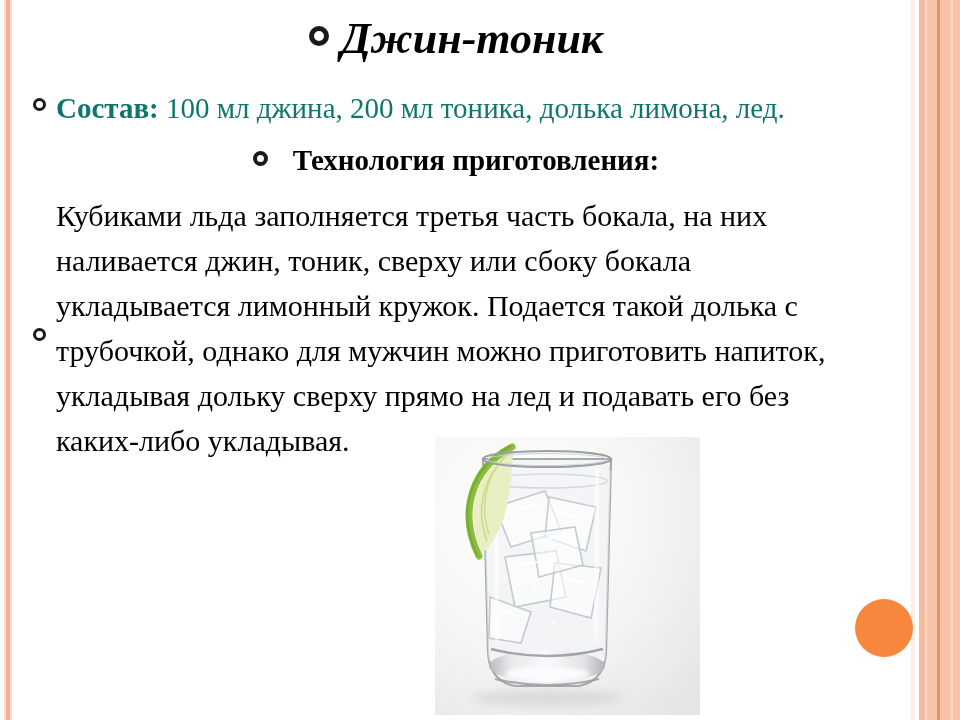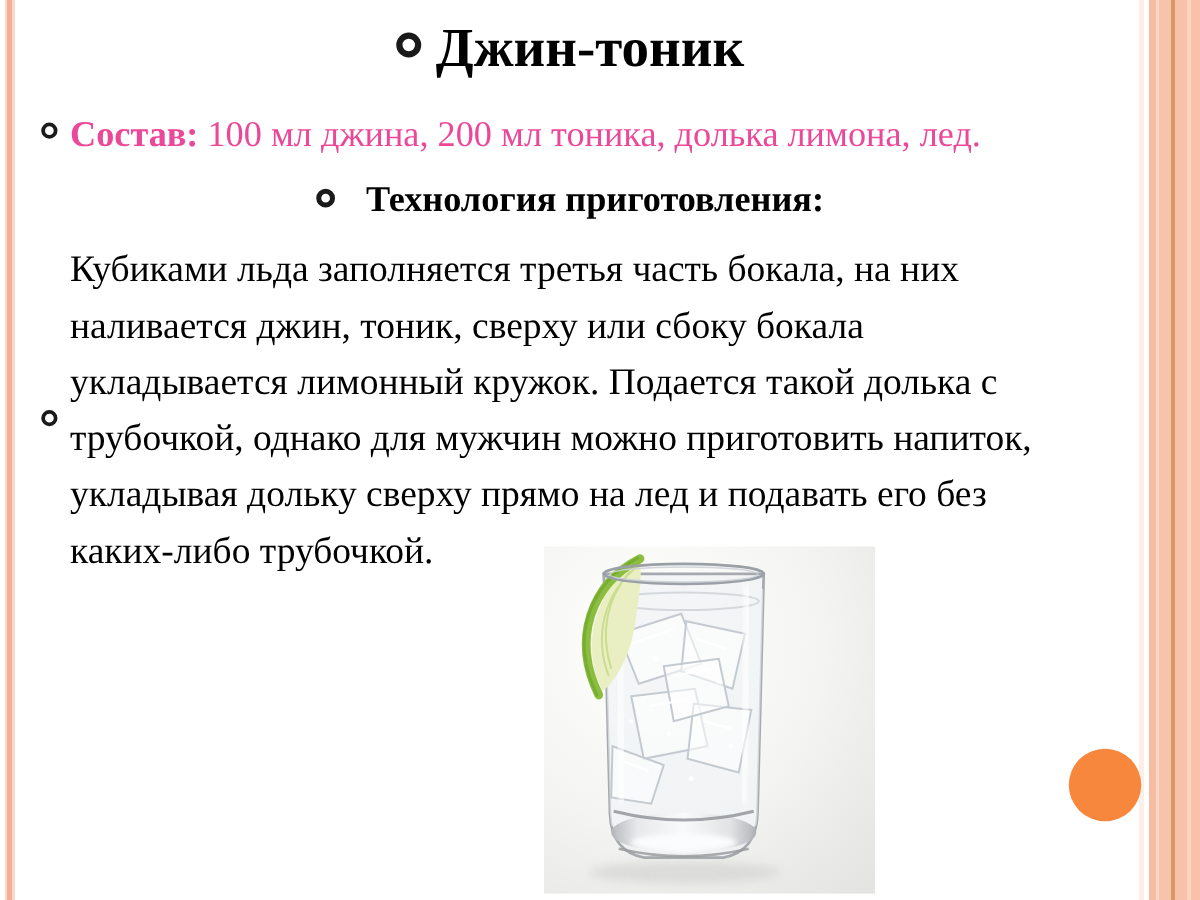--- a/index.html
+++ b/index.html
@@ -36,29 +36,29 @@
     background:#f6873c;
   }
   
   .ring{display:inline-block;border-radius:50%;border-style:solid;border-color:#1a1a1a;background:transparent;flex:0 0 auto;}
   .ring-title{width:10px;height:10px;border-width:5px;margin-top:12px;}
   .ring-sm{width:7px;height:7px;border-width:3px;}
   .ring-md{width:7px;height:7px;border-width:4px;}
   
   .title-row{
     position:absolute;left:0;right:48px;top:14px;
-    display:flex;justify-content:center;align-items:flex-start;gap:12px;
+    display:flex;justify-content:center;align-items:flex-start;gap:12px;font-style:italic;
   }
   .title-text{font-size:44px;font-weight:bold;color:#000;line-height:50px;letter-spacing:0px;}
   .sostav-row{
     position:absolute;left:33px;top:88px;right:60px;
     display:flex;align-items:flex-start;gap:10px;
   }
   .sostav-row .ring{margin-top:10px;}
-  .sostav-text{font-size:29px;line-height:40px;color:#ec4899;}
+  .sostav-text{font-size:29px;line-height:40px;color:#0f766e;}
   .sostav-text b{font-weight:bold;}
   .tech-row{
     position:absolute;left:0;right:48px;top:140px;
     display:flex;justify-content:center;align-items:flex-start;gap:25px;
   }
   .tech-row .ring{margin-top:11px;}
   .tech-text{font-size:29px;font-weight:bold;line-height:40px;color:#000;}
   .para-row{
     position:absolute;left:33px;top:193px;right:40px;
     display:flex;align-items:center;gap:10px;
@@ -95,21 +95,21 @@
   </div>
 
   <div class="para-row">
     <span class="ring ring-sm"></span>
     <div class="para-lines">
       <div>Кубиками льда заполняется третья часть бокала, на них</div>
       <div>наливается джин, тоник, сверху или сбоку бокала</div>
       <div>укладывается лимонный кружок. Подается такой долька с</div>
       <div>трубочкой, однако для мужчин можно приготовить напиток,</div>
       <div>укладывая дольку сверху прямо на лед и подавать его без</div>
-      <div>каких-либо трубочкой.</div>
+      <div>каких-либо укладывая.</div>
     </div>
   </div>
 
   <div class="photo">
     <svg viewBox="0 0 265 278" width="265" height="278">
       <defs>
         <radialGradient id="pbg" cx="32%" cy="28%" r="95%">
           <stop offset="0" stop-color="#ffffff"></stop>
           <stop offset="0.55" stop-color="#f4f4f2"></stop>
           <stop offset="1" stop-color="#e4e4e2"></stop>

